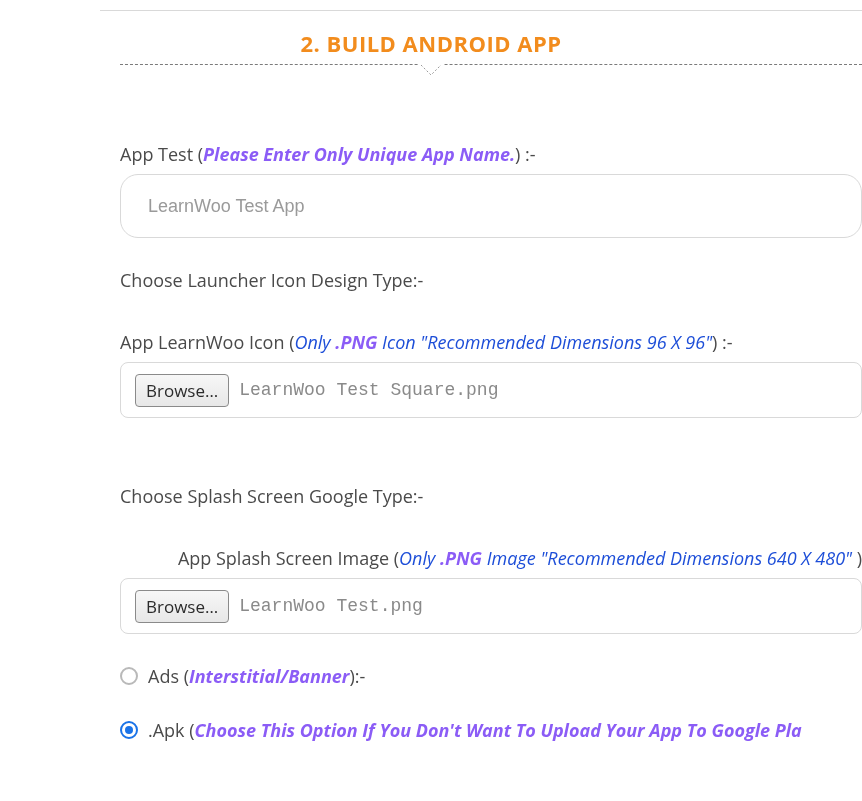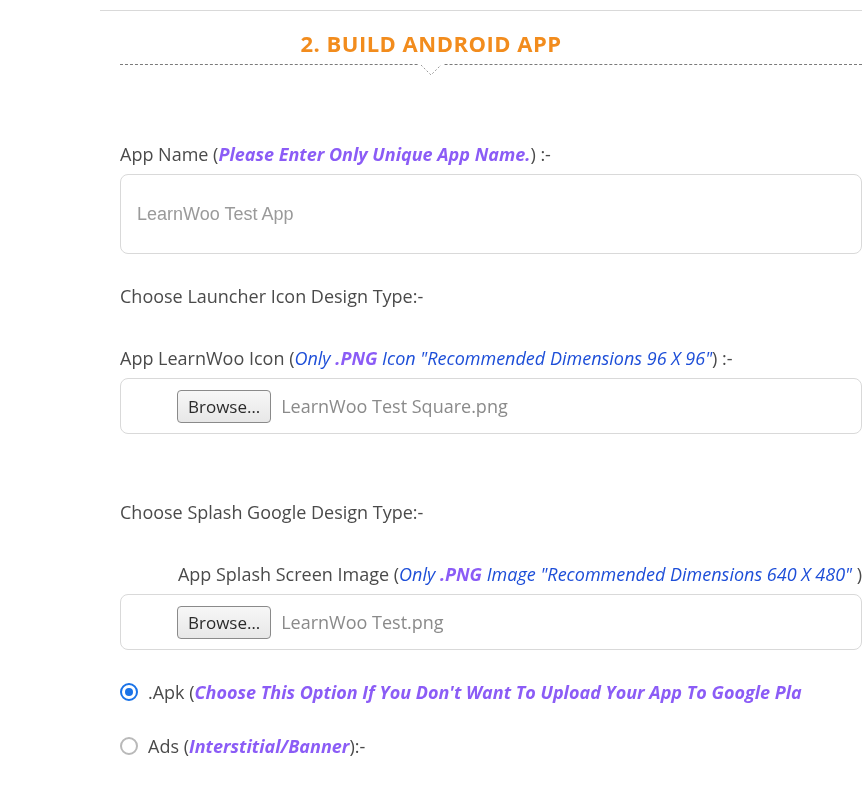--- a/index.html
+++ b/index.html
@@ -69,24 +69,24 @@
     color: #8b5cf6;
     font-style: italic;
     font-weight: 700;
   }
   .grey-ital {
     color: #1d4ed8;
     font-style: italic;
   }
   .text-input {
     width: 100%;
-    height: 80px;
+    height: 64px;
     border: 1px solid #d9d9d9;
-    border-radius: 8px;
-    padding: 0 16px;
+    border-radius: 18px;
+    padding: 0 27px;
     font-size: 18px;
     color: #4a4a4a;
     background: #fff;
   }
   .text-input::placeholder { color: #9a9a9a; }
   .file-box {
     width: 100%;
     height: 56px;
     border: 1px solid #d9d9d9;
     border-radius: 8px;
@@ -97,25 +97,25 @@
   }
   .browse-btn {
     font-size: 17px;
     padding: 4px 10px;
     border: 1px solid #8a8a8a;
     border-radius: 4px;
     background: linear-gradient(#f7f7f7, #e7e7e7);
     color: #2b2b2b;
     cursor: pointer;
     font-family: inherit;
-    margin-left: 42px;
   }
   .file-name {
     font-size: 18px;
     color: #8a8a8a;
+    font-family: Liberation Mono, monospace;
   }
   .gap-lg { height: 46px; }
   .gap-md { height: 30px; }
   .gap-sm { height: 20px; }
   .radio-row {
     display: flex;
     align-items: center;
     gap: 10px;
     font-size: 18px;
     margin-top: 30px;
@@ -155,21 +155,21 @@
 <div class="dashed-arrow">
   <svg width="24" height="14" viewBox="0 0 24 14">
     <polyline points="2,2 12,12 22,2" fill="none" stroke="#9a9a9a" stroke-width="1" stroke-dasharray="2,2"></polyline>
   </svg>
 </div>
 
 <div class="form">
 
   
   <div class="label-row">
-    <span>App Name (</span><span class="orange-ital">Please Enter Only Unique App Name.</span><span>) :-</span>
+    <span>App Test (</span><span class="orange-ital">Please Enter Only Unique App Name.</span><span>) :-</span>
   </div>
   <input type="text" class="text-input" placeholder="LearnWoo Test App" style="">
 
   <div class="gap-md"></div>
 
   
   <div class="label-row">Choose Launcher Icon Design Type:-</div>
 
   <div class="gap-md"></div>
 
@@ -179,42 +179,42 @@
   </div>
   <div class="file-box">
     <button class="browse-btn">Browse…</button>
     <span class="file-name">LearnWoo Test Square.png</span>
   </div>
 
   <div class="gap-lg"></div>
   <div class="gap-sm"></div>
 
   
-  <div class="label-row">Choose Splash Google Design Type:-</div>
+  <div class="label-row">Choose Splash Screen Google Type:-</div>
 
   <div class="gap-md"></div>
 
   
   <div class="label-row nowrap">
     <span>App Splash Screen Image (</span><span class="grey-ital">Only </span><span class="orange-ital">.PNG</span><span class="grey-ital"> Image "Recommended Dimensions 640 X 480" </span><span>)</span>
   </div>
   <div class="file-box">
     <button class="browse-btn">Browse…</button>
     <span class="file-name">LearnWoo Test.png</span>
+  </div>
+
+  
+  <div class="radio-row">
+    <span class="radio"></span>
+    <span>
+      <span>Ads (</span><span class="orange-ital">Interstitial/Banner</span><span>):-</span>
+    </span>
   </div>
 
   
   <div class="radio-row nowrap">
     <span class="radio checked"></span>
     <span>
       <span>.Apk (</span><span class="orange-ital">Choose This Option If You Don't Want To Upload Your App To Google Pla</span>
     </span>
   </div>
 
-  
-  <div class="radio-row">
-    <span class="radio"></span>
-    <span>
-      <span>Ads (</span><span class="orange-ital">Interstitial/Banner</span><span>):-</span>
-    </span>
-  </div>
-
 </div>
 
 </body></html>

